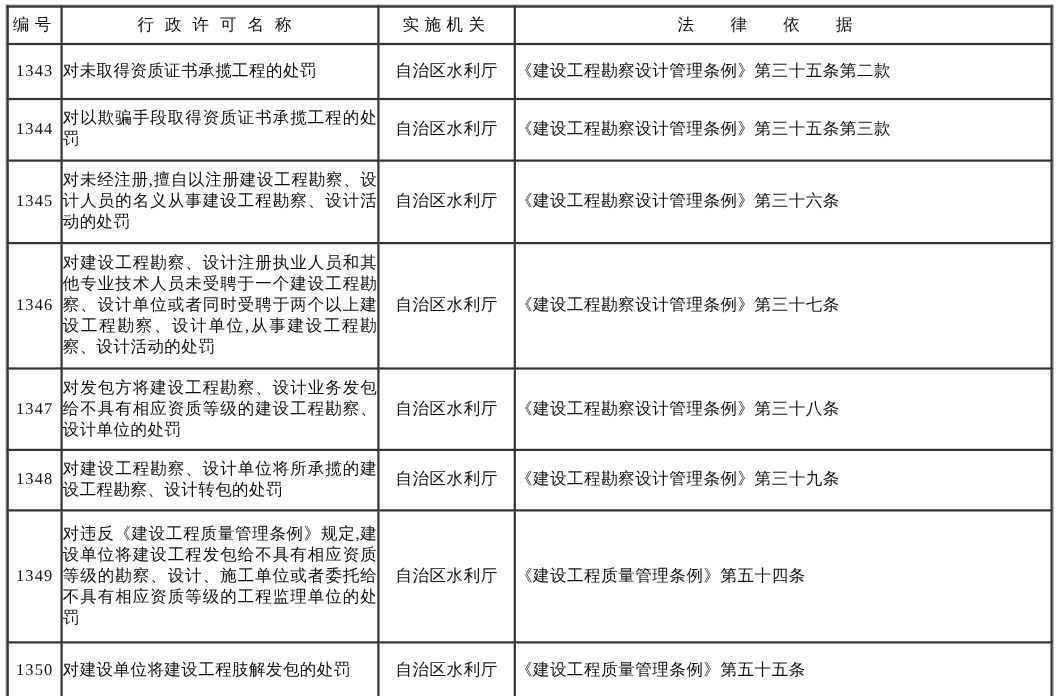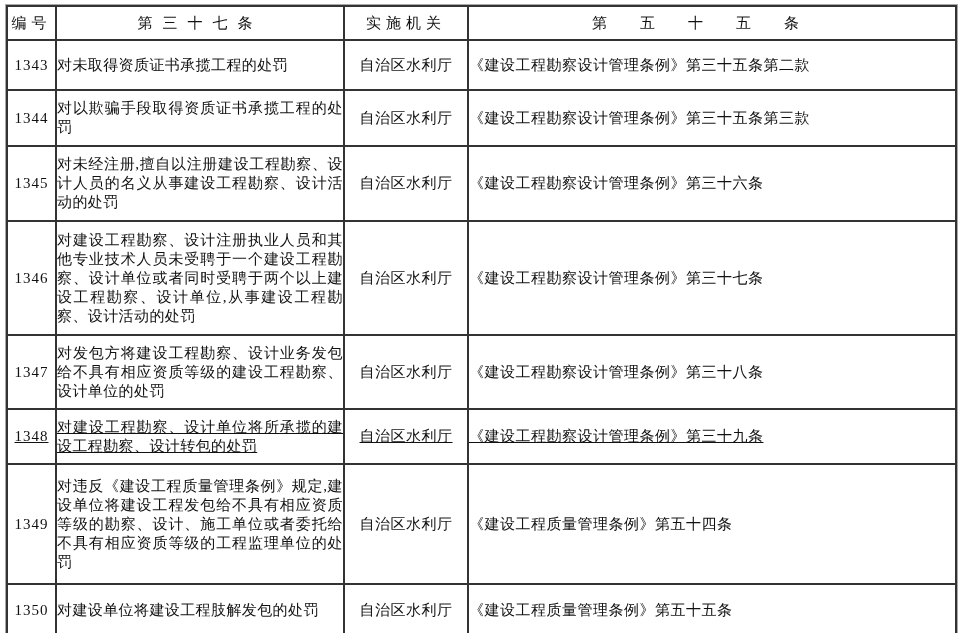--- a/index.html
+++ b/index.html
@@ -56,23 +56,23 @@
   <table id="permits">
     <colgroup>
       <col class="w-id">
         <col class="w-name">
         <col class="w-agency">
         <col class="w-legal">
     </colgroup>
     <thead>
       <tr>
         <th class="h-id">编号</th>
-        <th class="h-name">第三十七条</th>
+        <th class="h-name">行政许可名称</th>
         <th class="h-agency">实施机关</th>
-        <th class="h-legal">第五十五条</th>
+        <th class="h-legal">法律依据</th>
       </tr>
     </thead>
     <tbody id="rows">
   <tr style="height: 50px;">
     <td class="c-id">1343</td>
     <td class="c-name">对未取得资质证书承揽工程的处罚</td>
     <td class="c-agency">自治区水利厅</td>
     <td class="c-legal">《建设工程勘察设计管理条例》第三十五条第二款</td>
   </tr>
 
@@ -97,21 +97,21 @@
     <td class="c-legal">《建设工程勘察设计管理条例》第三十七条</td>
   </tr>
 
   <tr style="height: 74px;">
     <td class="c-id">1347</td>
     <td class="c-name">对发包方将建设工程勘察、设计业务发包给不具有相应资质等级的建设工程勘察、设计单位的处罚</td>
     <td class="c-agency">自治区水利厅</td>
     <td class="c-legal">《建设工程勘察设计管理条例》第三十八条</td>
   </tr>
 
-  <tr style="height: 55px; text-decoration: underline;">
+  <tr style="height: 55px;">
     <td class="c-id">1348</td>
     <td class="c-name">对建设工程勘察、设计单位将所承揽的建设工程勘察、设计转包的处罚</td>
     <td class="c-agency">自治区水利厅</td>
     <td class="c-legal">《建设工程勘察设计管理条例》第三十九条</td>
   </tr>
 
   <tr style="height: 120px;">
     <td class="c-id">1349</td>
     <td class="c-name">对违反《建设工程质量管理条例》规定,建设单位将建设工程发包给不具有相应资质等级的勘察、设计、施工单位或者委托给不具有相应资质等级的工程监理单位的处罚</td>
     <td class="c-agency">自治区水利厅</td>

